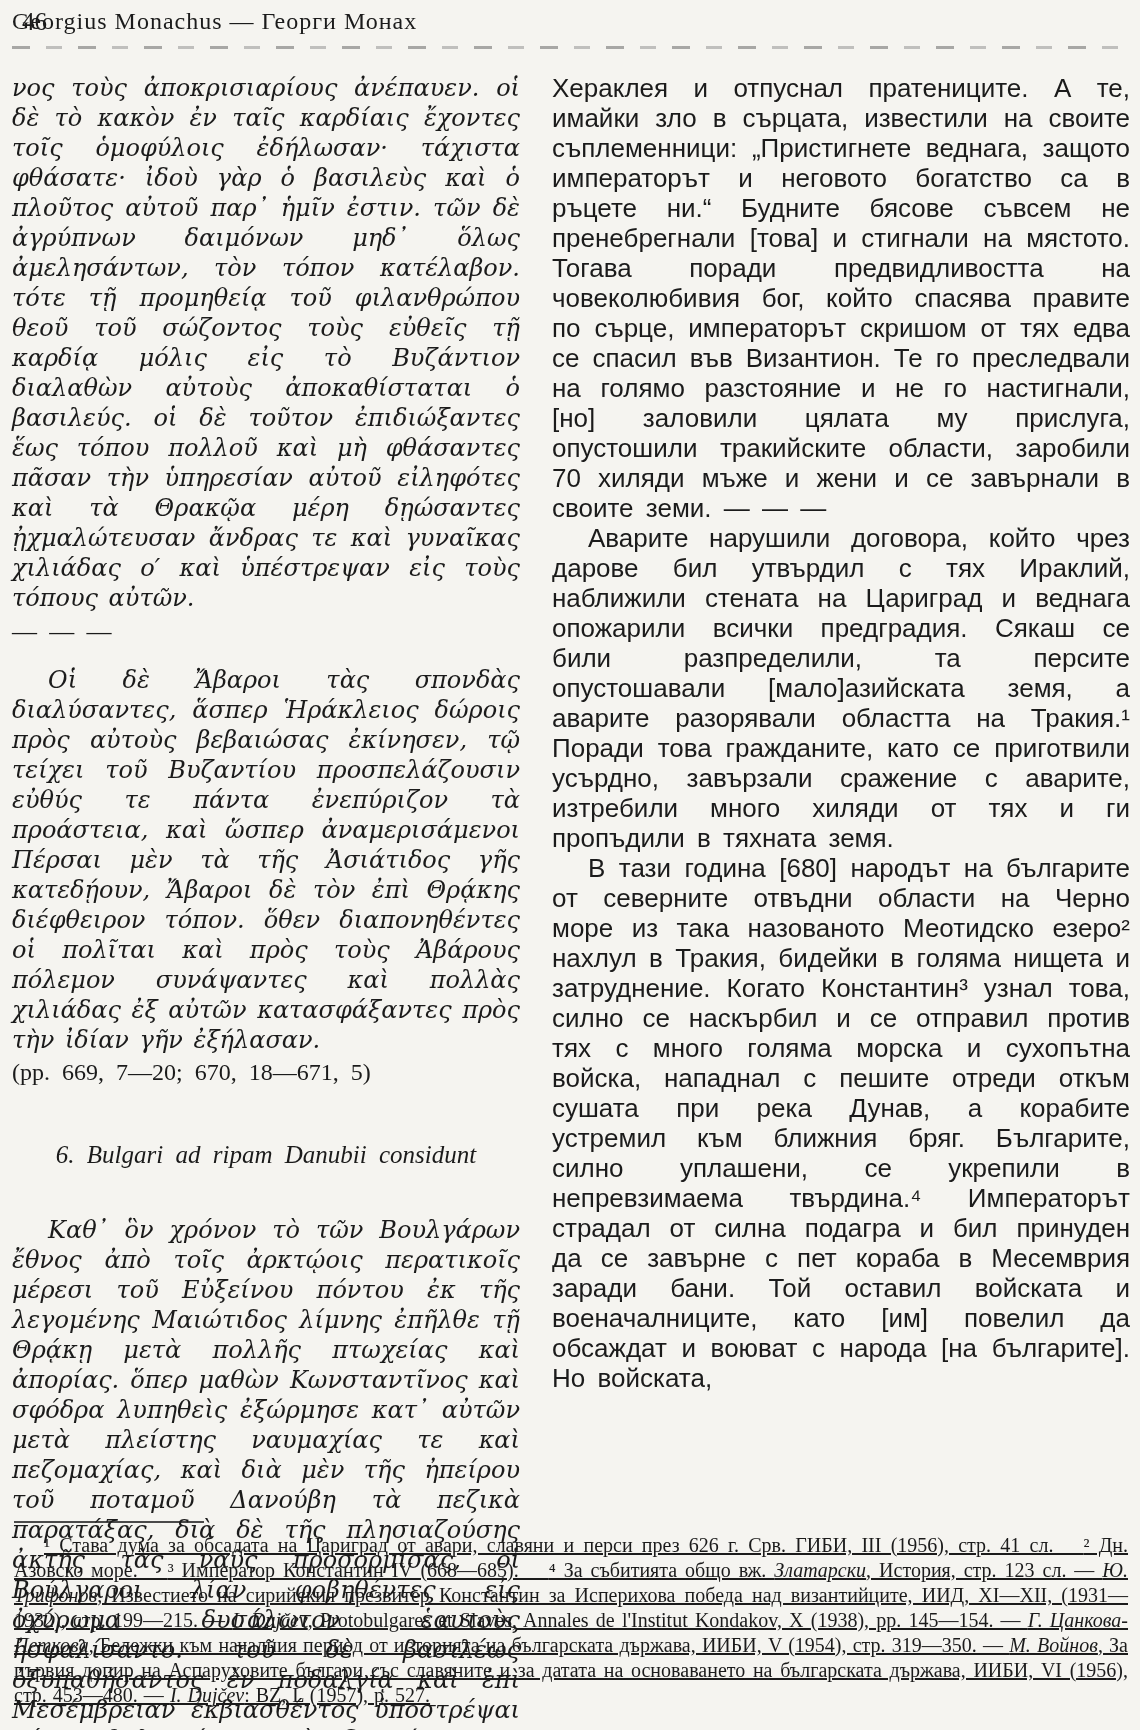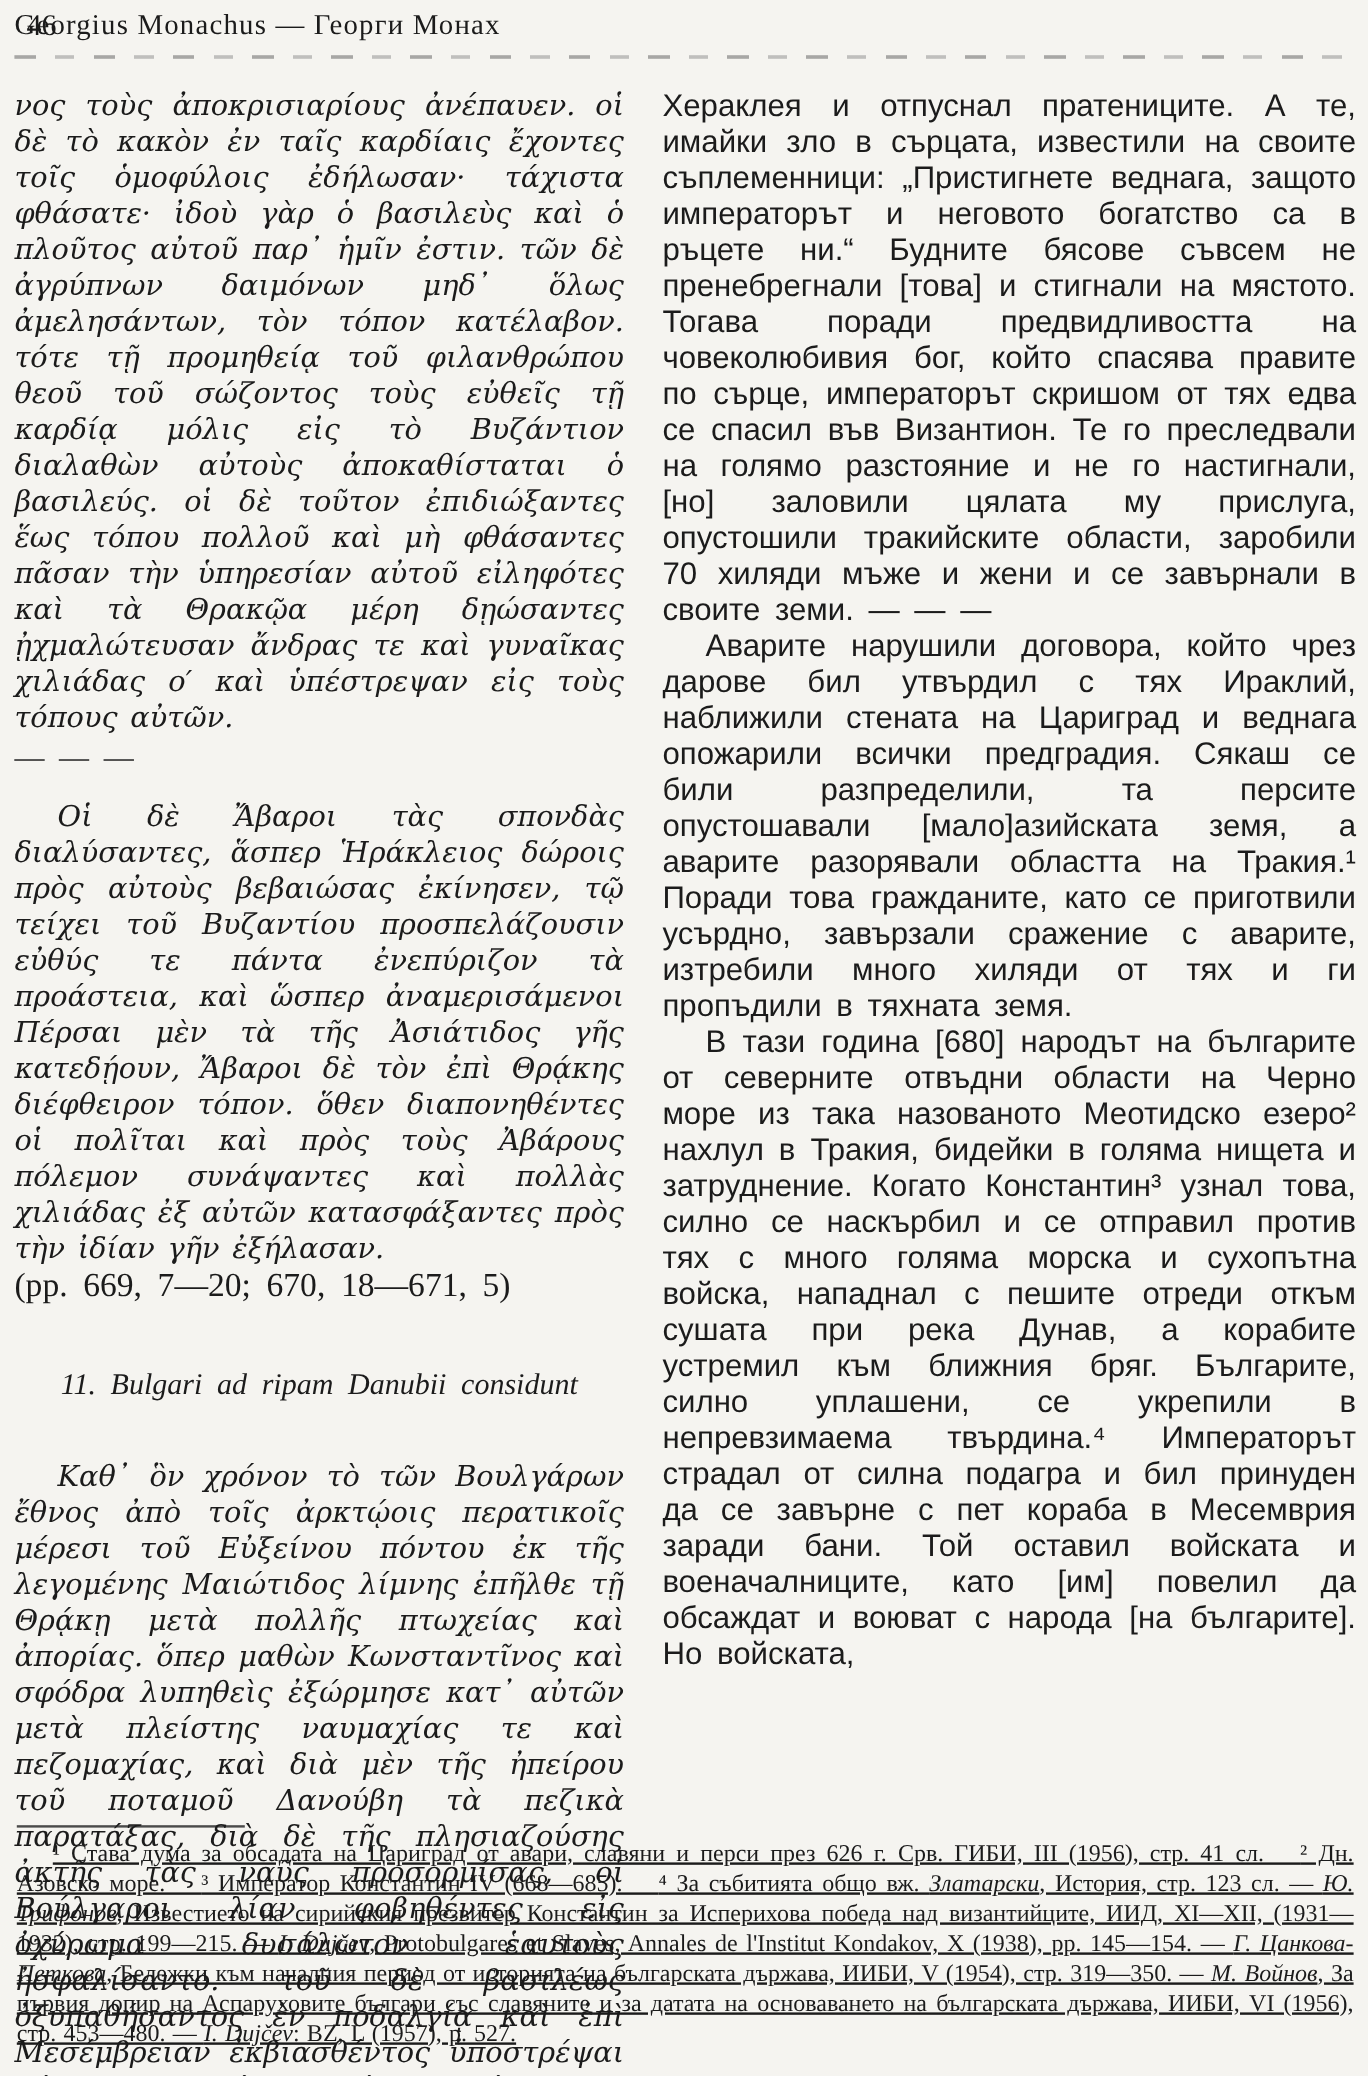--- a/index.html
+++ b/index.html
@@ -30,21 +30,21 @@
     font-size:24px; line-height:30px;
     text-align:justify; margin:0; word-spacing:3px;
   }
   .bg {
     font-family:Liberation Sans, sans-serif;
     font-size:26px; line-height:30px;
     text-align:justify; margin:0; word-spacing:5px;
   }
   .indent { text-indent:36px; }
   .dashes { font-style:normal; font-family:"Liberation Serif",serif; font-size:25px; line-height:30px; letter-spacing:3px; margin:4px 0 18px; }
-  .cite { font-style:normal; font-family:"Liberation Serif",serif; font-size:28px; line-height:34px; margin:0; text-align:left; word-spacing:6px; }
+  .cite { font-style:normal; font-family:"Liberation Serif",serif; font-size:24px; line-height:34px; margin:0; text-align:left; word-spacing:6px; }
   .h-lat { font-style:italic; font-weight:normal; font-size:25px; line-height:32px; text-align:center; margin:50px 0 44px; word-spacing:6px; }
   .h-bg  { font-style:italic; font-weight:normal; font-size:27px; line-height:36px; text-align:center; margin:36px auto 30px; max-width:470px; }
 
   .fsep { width:190px; border-top:2px solid #4a4a4a; margin:10px 0 0 2px; }
   .fnotes { font-size:20px; line-height:25px; text-align:justify; text-indent:30px; margin:10px 2px 0 2px; word-spacing:1px;text-decoration:underline; }
   .it { font-style:italic; }
 </style>
 </head>
 <body>
 
@@ -56,21 +56,21 @@
   </div>
   <div class="rule"></div>
 
   <div class="columns">
 
     <div class="col-l">
       <p class="gr">νος τοὺς ἀποκρισιαρίους ἀνέπαυεν. οἱ δὲ τὸ κακὸν ἐν ταῖς καρδίαις ἔχοντες τοῖς ὁμοφύλοις ἐδήλωσαν· τάχιστα φθάσατε· ἰδοὺ γὰρ ὁ βασιλεὺς καὶ ὁ πλοῦτος αὐτοῦ παρ᾽ ἡμῖν ἐστιν. τῶν δὲ ἀγρύπνων δαιμόνων μηδ᾽ ὅλως ἀμελησάντων, τὸν τόπον κατέλαβον. τότε τῇ προμηθείᾳ τοῦ φιλανθρώπου θεοῦ τοῦ σώζοντος τοὺς εὐθεῖς τῇ καρδίᾳ μόλις εἰς τὸ Βυζάντιον διαλαθὼν αὐτοὺς ἀποκαθίσταται ὁ βασιλεύς. οἱ δὲ τοῦτον ἐπιδιώξαντες ἕως τόπου πολλοῦ καὶ μὴ φθάσαντες πᾶσαν τὴν ὑπηρεσίαν αὐτοῦ εἰληφότες καὶ τὰ Θρακῷα μέρη δῃώσαντες ᾐχμαλώτευσαν ἄνδρας τε καὶ γυναῖκας χιλιάδας ο′ καὶ ὑπέστρεψαν εἰς τοὺς τόπους αὐτῶν.</p>
       <div class="dashes">— — —</div>
       <p class="gr indent">Οἱ δὲ Ἄβαροι τὰς σπονδὰς διαλύσαντες, ἅσπερ Ἡράκλειος δώροις πρὸς αὐτοὺς βεβαιώσας ἐκίνησεν, τῷ τείχει τοῦ Βυζαντίου προσπελάζουσιν εὐθύς τε πάντα ἐνεπύριζον τὰ προάστεια, καὶ ὥσπερ ἀναμερισάμενοι Πέρσαι μὲν τὰ τῆς Ἀσιάτιδος γῆς κατεδῄουν, Ἄβαροι δὲ τὸν ἐπὶ Θρᾴκης διέφθειρον τόπον. ὅθεν διαπονηθέντες οἱ πολῖται καὶ πρὸς τοὺς Ἀβάρους πόλεμον συνάψαντες καὶ πολλὰς χιλιάδας ἐξ αὐτῶν κατασφάξαντες πρὸς τὴν ἰδίαν γῆν ἐξήλασαν.</p>
       <p class="cite">(pp. 669, 7—20; 670, 18—671, 5)</p>
-      <h2 class="h-lat">11. Bulgari ad ripam Danubii considunt</h2>
+      <h2 class="h-lat">6. Bulgari ad ripam Danubii considunt</h2>
       <p class="gr indent">Καθ᾽ ὃν χρόνον τὸ τῶν Βουλγάρων ἔθνος ἀπὸ τοῖς ἀρκτῴοις περατικοῖς μέρεσι τοῦ Εὐξείνου πόντου ἐκ τῆς λεγομένης Μαιώτιδος λίμνης ἐπῆλθε τῇ Θρᾴκῃ μετὰ πολλῆς πτωχείας καὶ ἀπορίας. ὅπερ μαθὼν Κωνσταντῖνος καὶ σφόδρα λυπηθεὶς ἐξώρμησε κατ᾽ αὐτῶν μετὰ πλείστης ναυμαχίας τε καὶ πεζομαχίας, καὶ διὰ μὲν τῆς ἠπείρου τοῦ ποταμοῦ Δανούβη τὰ πεζικὰ παρατάξας, διὰ δὲ τῆς πλησιαζούσης ἀκτῆς τὰς ναῦς προσορμίσας, οἱ Βούλγαροι λίαν φοβηθέντες εἰς ὀχύρωμα δυσάλωτον ἑαυτοὺς ἠσφαλίσαντο. τοῦ δὲ βασιλέως ὀξυπαθήσαντος ἐν ποδαλγίᾳ καὶ ἐπὶ Μεσέμβρειαν ἐκβιασθέντος ὑποστρέψαι χάριν βαλανείου μετὰ δρομώνων ε′, κατέλιπε τὸν λαὸν καὶ τοὺς στρατηγοὺς κελεύσας παρακαθέζεσθαι καὶ πολεμεῖν τὸ ἔθνος.</p>
     </div>
 
     <div class="col-r">
       <p class="bg">Хераклея и отпуснал пратениците. А те, имайки зло в сърцата, известили на своите съплеменници: „Пристигнете веднага, защото императорът и неговото богатство са в ръцете ни.“ Будните бясове съвсем не пренебрегнали [това] и стигнали на мястото. Тогава поради предвидливостта на човеколюбивия бог, който спасява правите по сърце, императорът скришом от тях едва се спасил във Византион. Те го преследвали на голямо разстояние и не го настигнали, [но] заловили цялата му прислуга, опустошили тракийските области, заробили 70 хиляди мъже и жени и се завърнали в своите земи. — — —</p>
       <p class="bg indent">Аварите нарушили договора, който чрез дарове бил утвърдил с тях Ираклий, наближили стената на Цариград и веднага опожарили всички предградия. Сякаш се били разпределили, та персите опустошавали [мало]азийската земя, а аварите разорявали областта на Тракия.¹ Поради това гражданите, като се приготвили усърдно, завързали сражение с аварите, изтребили много хиляди от тях и ги пропъдили в тяхната земя.</p>
       <p class="bg indent">В тази година [680] народът на българите от северните отвъдни области на Черно море из така назованото Меотидско езеро² нахлул в Тракия, бидейки в голяма нищета и затруднение. Когато Константин³ узнал това, силно се наскърбил и се отправил против тях с много голяма морска и сухопътна войска, нападнал с пешите отреди откъм сушата при река Дунав, а корабите устремил към ближния бряг. Българите, силно уплашени, се укрепили в непревзимаема твърдина.⁴ Императорът страдал от силна подагра и бил принуден да се завърне с пет кораба в Месемврия заради бани. Той оставил войската и военачалниците, като [им] повелил да обсаждат и воюват с народа [на българите]. Но войската,</p>
     </div>
 
   </div>

